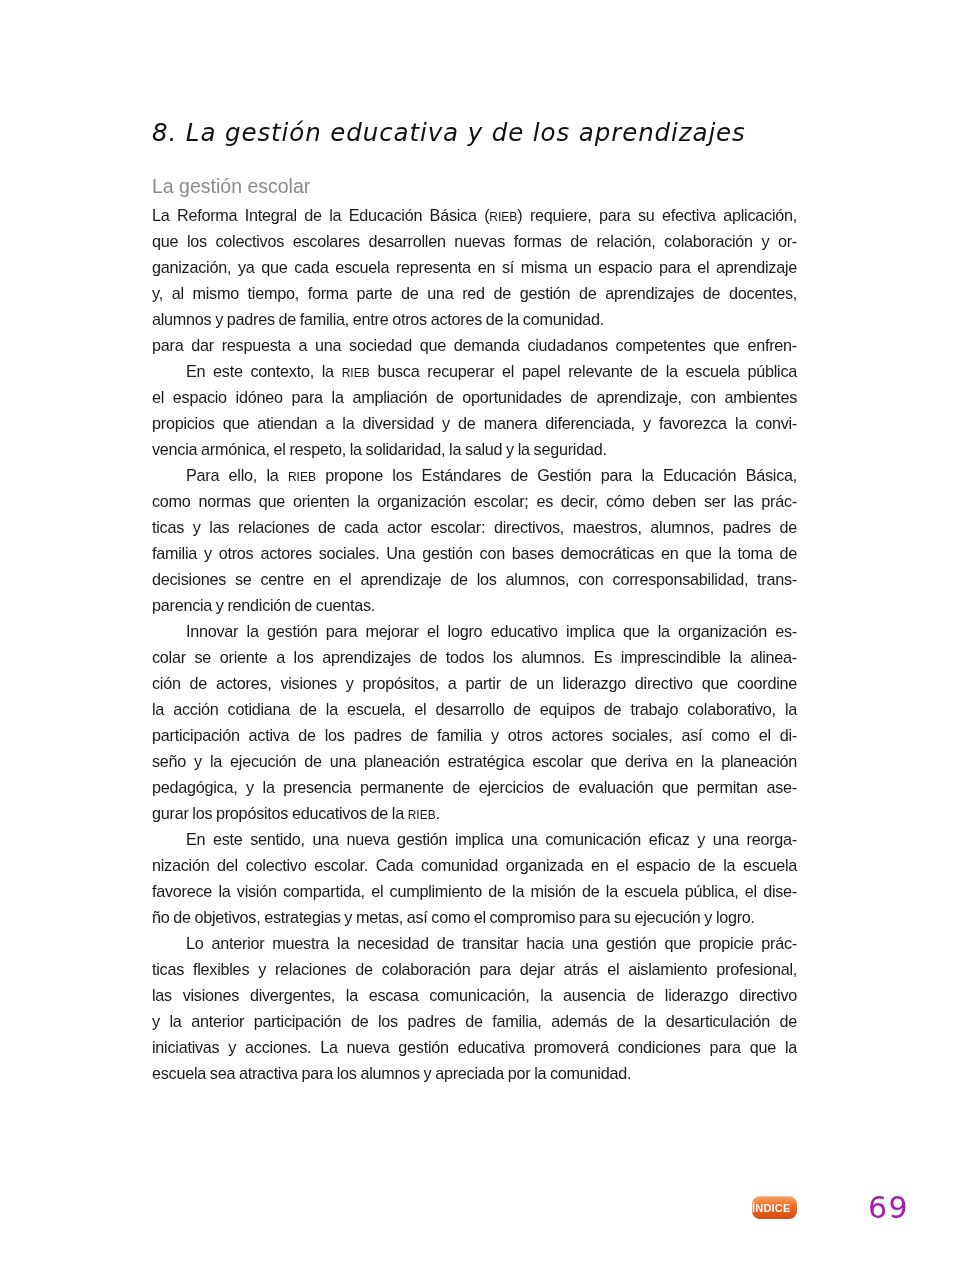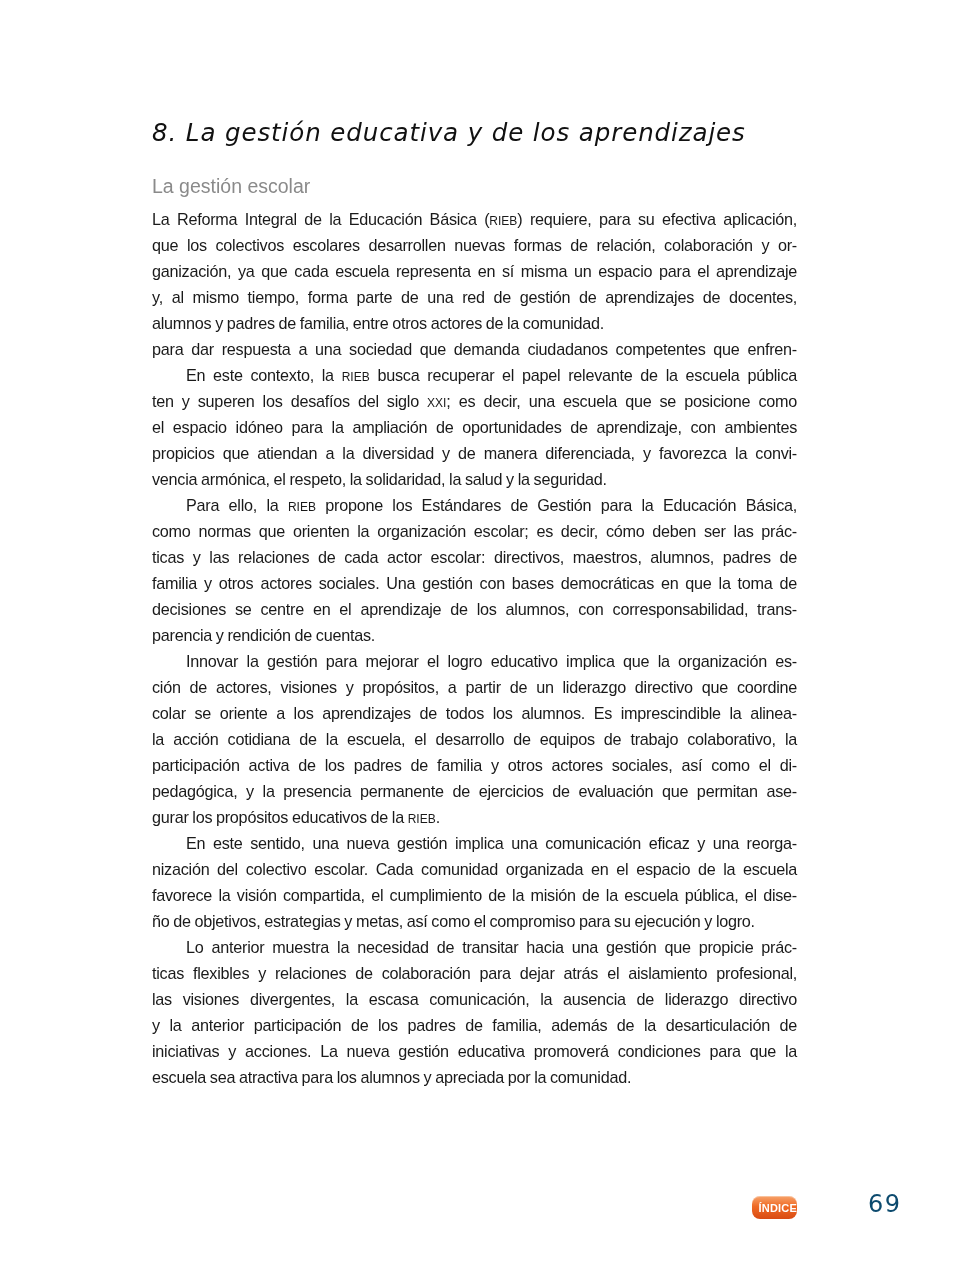--- a/index.html
+++ b/index.html
@@ -39,21 +39,21 @@
       color: #8a8a8a;
       white-space: nowrap;
     }
     .body-text {
       position: absolute;
       left: 152px;
       top: 204px;
       width: 645px;
       font-family: "Liberation Sans", sans-serif;
       font-size: 16.2px;
-      line-height: 30px;
+      line-height: 22px;
       color: #1a1a1a;
       letter-spacing: -0.25px;
       word-spacing: -0.5px;
     }
     .para {
       margin: 0;
       text-align: justify;
       hyphens: manual;
     }
     .line {
@@ -78,76 +78,76 @@
       position: absolute;
       left: 752px;
       top: 1196px;
       width: 45px;
       height: 23px;
       border-radius: 8px;
       background: linear-gradient(to bottom, #f7a36b 0%, #ef6a25 45%, #d94a12 100%);
       box-shadow: inset 0 1px 0 rgba(255,255,255,0.35);
       display: flex;
       align-items: center;
-      justify-content: flex-end;
+      justify-content: flex-start;
       cursor: pointer;
     }
     .index-button span {
       font-family: "Liberation Sans", sans-serif;
       font-weight: bold;
       font-size: 11px;
       color: #ffffff;
       letter-spacing: 0.2px;
     }
     .page-number {
       position: absolute;
       left: 868px;
       top: 1190px;
       font-family: "DejaVu Sans", sans-serif;
-      font-size: 24px;
-      color: #0c4a6e;
+      font-size: 30px;
+      color: #a21caf;
       letter-spacing: 1.5px;
     }
   </style>
 </head>
 <body>
 
 <h1 class="page-title">8. La gestión educativa y de los aprendizajes</h1>
 <h2 class="section-title">La gestión escolar</h2>
 
 <div class="body-text" id="body-text">
     <div class="para">
       <span class="line">La Reforma Integral de la Educación Básica (<span class="sc">RIEB</span>) requiere, para su efectiva aplicación,</span>
       <span class="line">que los colectivos escolares desarrollen nuevas formas de relación, colaboración y or-</span>
       <span class="line">ganización, ya que cada escuela representa en sí misma un espacio para el aprendizaje</span>
       <span class="line">y, al mismo tiempo, forma parte de una red de gestión de aprendizajes de docentes,</span>
       <span class="line last">alumnos y padres de familia, entre otros actores de la comunidad.</span>
     </div>
     <div class="para">
       <span class="line">para dar respuesta a una sociedad que demanda ciudadanos competentes que enfren-</span>
       <span class="line indent">En este contexto, la <span class="sc">RIEB</span> busca recuperar el papel relevante de la escuela pública</span>
-      <span class="line">ten y superen los desafíos del siglo <span class="sc">XXI</span>; es decir, una escuela que se posicione como</span>
       <span class="line">el espacio idóneo para la ampliación de oportunidades de aprendizaje, con ambientes</span>
       <span class="line">propicios que atiendan a la diversidad y de manera diferenciada, y favorezca la convi-</span>
       <span class="line last">vencia armónica, el respeto, la solidaridad, la salud y la seguridad.</span>
     </div>
     <div class="para">
       <span class="line indent">Para ello, la <span class="sc">RIEB</span> propone los Estándares de Gestión para la Educación Básica,</span>
       <span class="line">como normas que orienten la organización escolar; es decir, cómo deben ser las prác-</span>
       <span class="line">ticas y las relaciones de cada actor escolar: directivos, maestros, alumnos, padres de</span>
       <span class="line">familia y otros actores sociales. Una gestión con bases democráticas en que la toma de</span>
       <span class="line">decisiones se centre en el aprendizaje de los alumnos, con corresponsabilidad, trans-</span>
       <span class="line last">parencia y rendición de cuentas.</span>
     </div>
     <div class="para">
       <span class="line indent">Innovar la gestión para mejorar el logro educativo implica que la organización es-</span>
+      <span class="line">colar se oriente a los aprendizajes de todos los alumnos. Es imprescindible la alinea-</span>
       <span class="line">ción de actores, visiones y propósitos, a partir de un liderazgo directivo que coordine</span>
-      <span class="line">colar se oriente a los aprendizajes de todos los alumnos. Es imprescindible la alinea-</span>
       <span class="line">la acción cotidiana de la escuela, el desarrollo de equipos de trabajo colaborativo, la</span>
       <span class="line">participación activa de los padres de familia y otros actores sociales, así como el di-</span>
+      <span class="line">seño y la ejecución de una planeación estratégica escolar que deriva en la planeación</span>
       <span class="line">pedagógica, y la presencia permanente de ejercicios de evaluación que permitan ase-</span>
       <span class="line last">gurar los propósitos educativos de la <span class="sc">RIEB</span>.</span>
     </div>
     <div class="para">
       <span class="line indent">En este sentido, una nueva gestión implica una comunicación eficaz y una reorga-</span>
       <span class="line">nización del colectivo escolar. Cada comunidad organizada en el espacio de la escuela</span>
       <span class="line">favorece la visión compartida, el cumplimiento de la misión de la escuela pública, el dise-</span>
       <span class="line last">ño de objetivos, estrategias y metas, así como el compromiso para su ejecución y logro.</span>
     </div>
     <div class="para">

